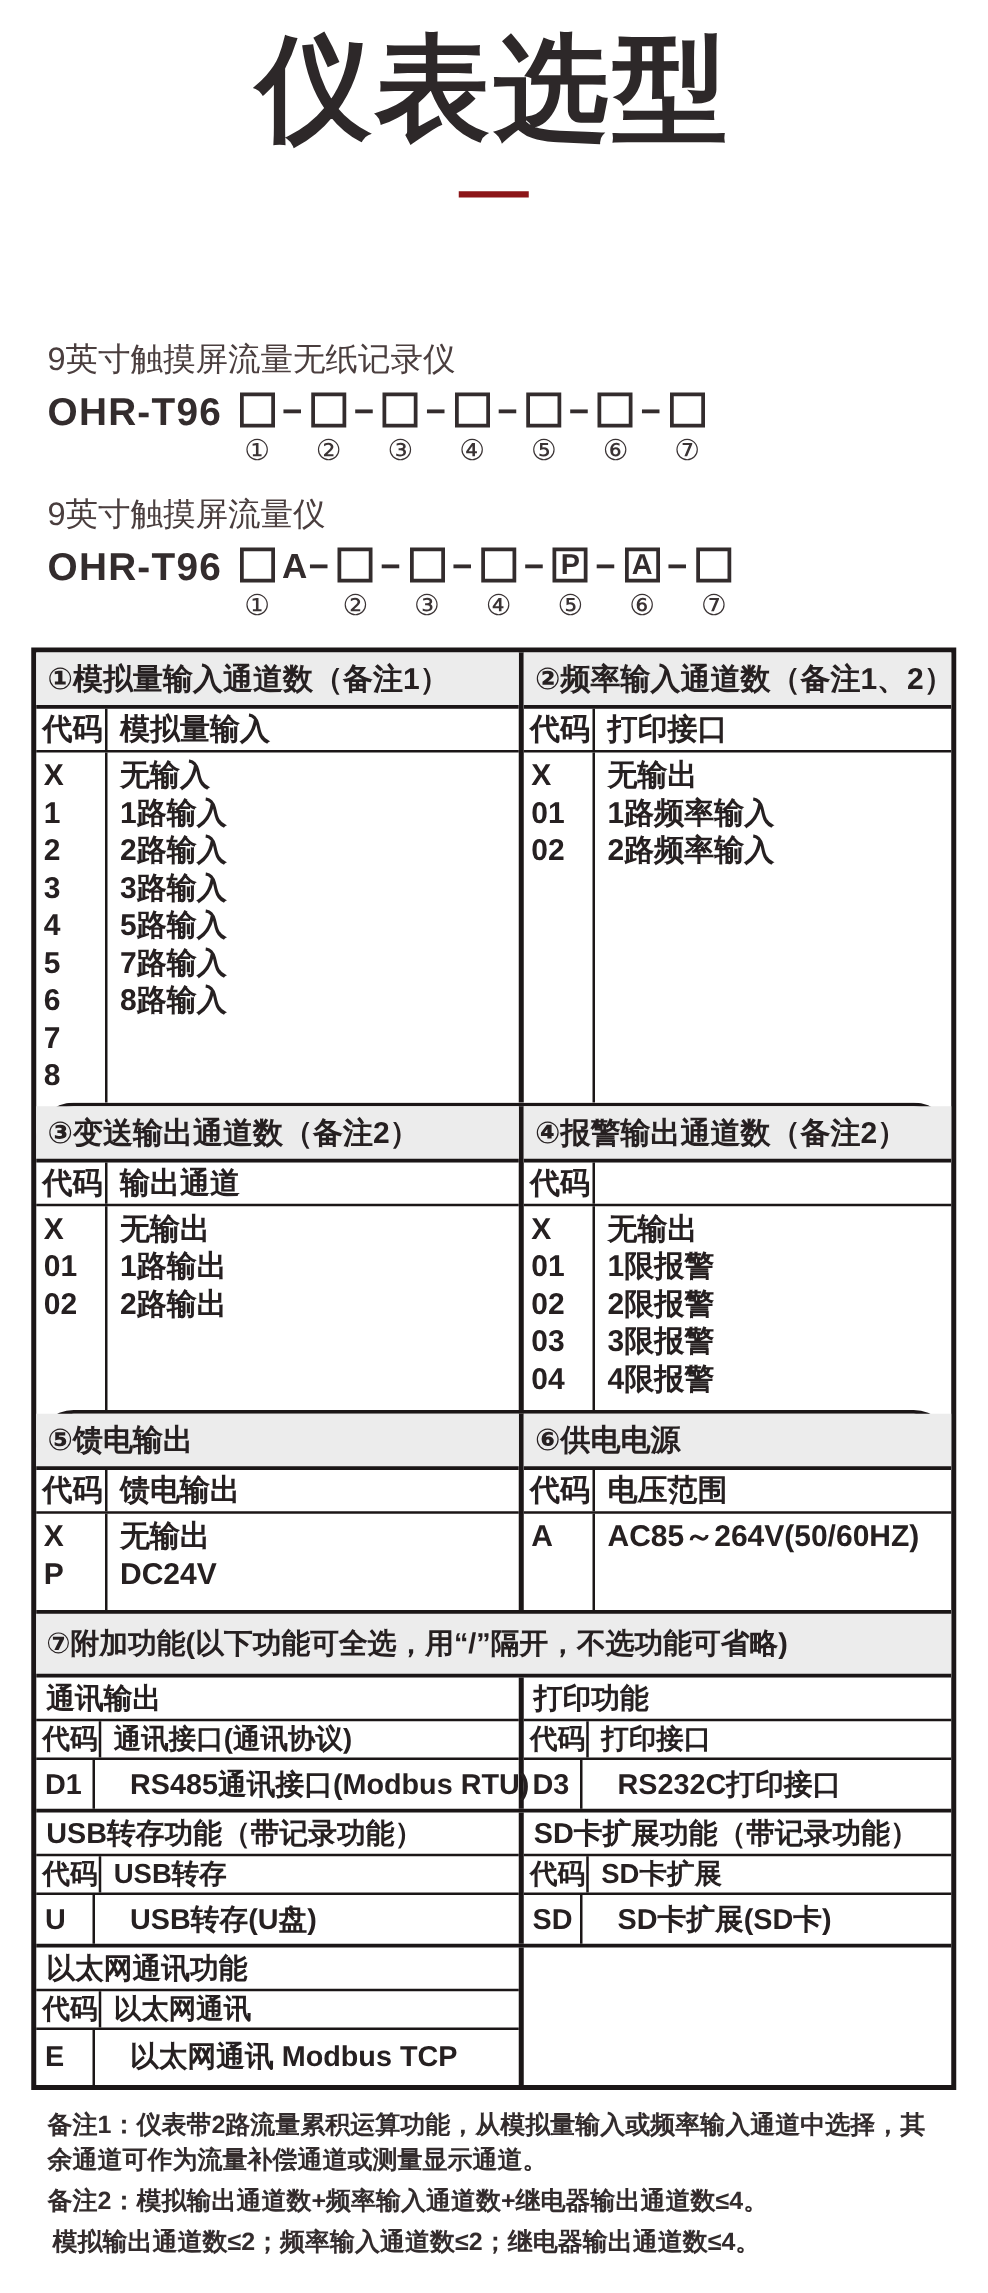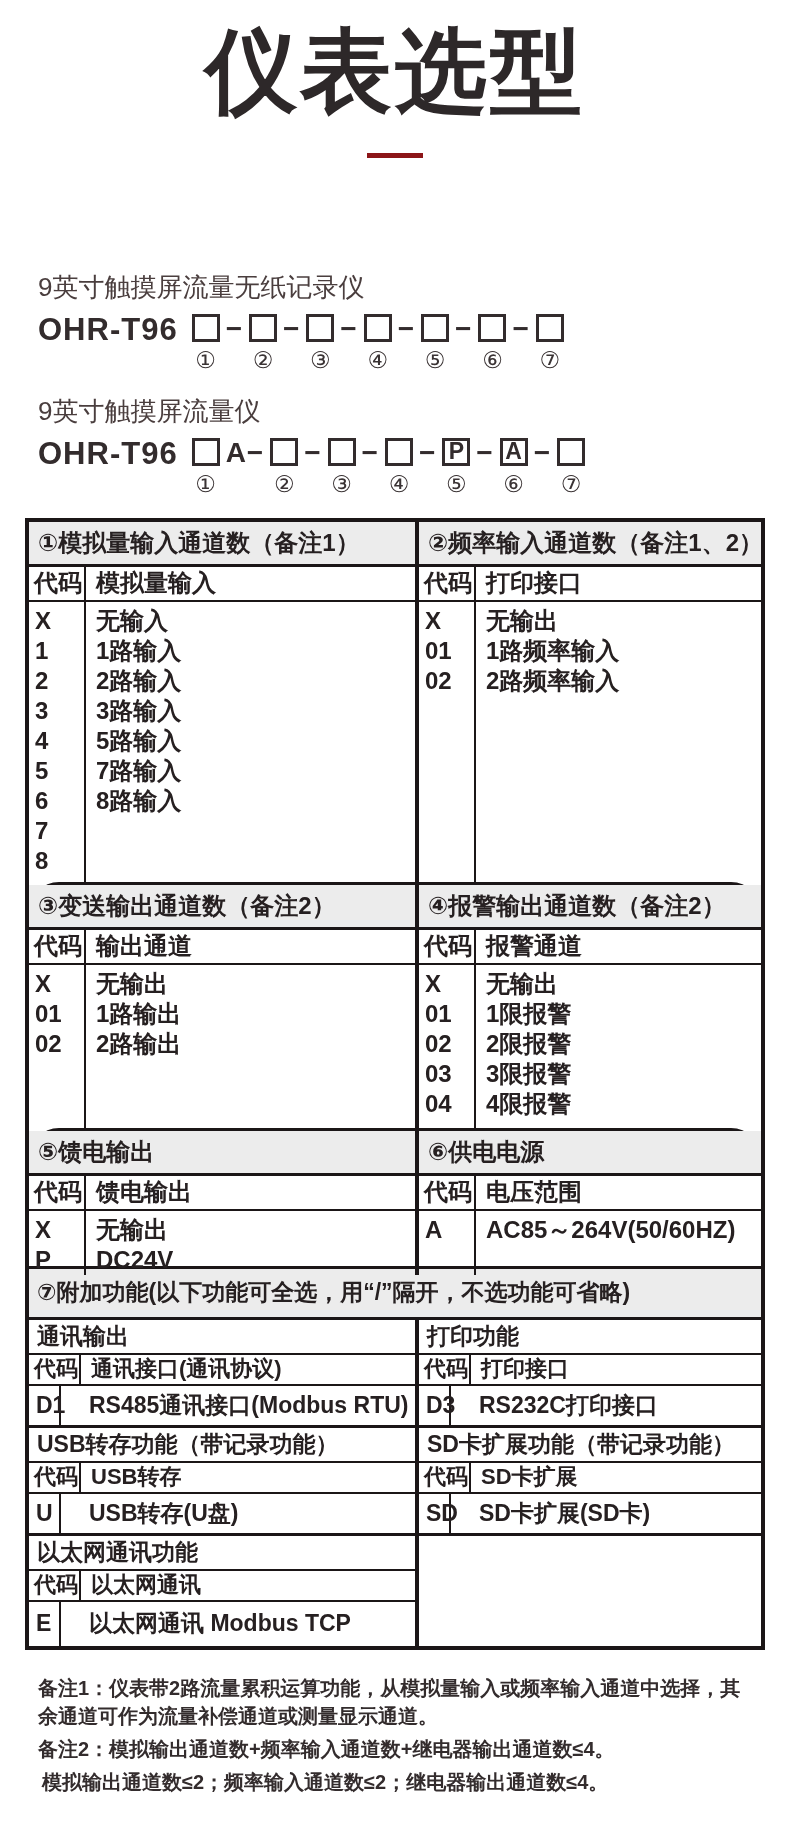--- a/index.html
+++ b/index.html
@@ -46,42 +46,42 @@
   }
   .sub-row{display:flex;border-bottom:2px solid var(--bc);height:35px;font-weight:bold;font-size:24px;flex:none;}
   .code-hd{width:57px;border-right:2px solid var(--bc);display:flex;align-items:center;padding-left:5px;flex:none;}
   .desc-hd{flex:1;display:flex;align-items:center;padding-left:10px;white-space:nowrap;}
   .body{flex:1;display:flex;font-weight:bold;font-size:24px;min-height:0;}
   .code-col{width:57px;border-right:2px solid var(--bc);padding:4px 0 0 6px;flex:none;}
   .desc-col{flex:1;padding:4px 0 0 10px;white-space:nowrap;}
   .cv,.dv{line-height:30px;}
   .band-1{height:360px;}
   .band-2{height:246px;}
-  .band-3{height:138px;}
+  .band-3{height:160px;}
   
   .banner{
     background:var(--gray);border-top:3px solid var(--bc);border-bottom:3px solid var(--bc);
     height:54px;display:flex;align-items:center;padding-left:8px;
     font-weight:bold;font-size:23px;white-space:nowrap;
   }
   .fband{display:grid;grid-template-columns:390px 1fr;}
   .fband-1,.fband-2{height:108px;border-bottom:3px solid var(--bc);}
   .fband-3{height:110px;}
   .f-title{
     font-weight:bold;font-size:23px;display:flex;align-items:center;padding-left:8px;
     border-bottom:2px solid var(--bc);height:35px;flex:none;white-space:nowrap;
   }
   .f-sub{display:flex;border-bottom:2px solid var(--bc);height:31px;font-weight:bold;font-size:22px;flex:none;}
   .f-sub .code-hd{width:52px;}
   .f-data{flex:1;display:flex;flex-direction:column;font-weight:bold;font-size:23px;min-height:0;}
   .f-row{display:flex;flex:1;}
-  .code-cell{width:32px;border-right:2px solid var(--bc);display:flex;align-items:center;padding-left:7px;flex:none;}
+  .code-cell{width:47px;border-right:2px solid var(--bc);display:flex;align-items:center;padding-left:7px;flex:none;}
   .desc-cell{flex:1;display:flex;align-items:center;padding-left:28px;white-space:nowrap;}
   
-  .notes{margin:24px 0 0 38px;width:716px;font-weight:bold;font-size:20px;color:#332c2d;}
+  .notes{margin:14px 0 0 38px;width:716px;font-weight:bold;font-size:20px;color:#332c2d;}
   .note-line{line-height:28px;margin-bottom:5px;}
   .note-indent{padding-left:4px;}
 </style>
 </head>
 <body>
 
 <div class="page-title">仪表选型</div>
 <div class="title-underline" style="background:#8c1518;"></div>
 
 <div class="models">
@@ -281,21 +281,20 @@
         <div class="dv">无输出</div>
             <div class="dv">1路输出</div>
             <div class="dv">2路输出</div>
           </div>
       </div>
     </div>
     <div class="half">
       <div class="sec-head">④报警输出通道数（备注2）</div>
       <div class="sub-row">
         <span class="code-hd">代码</span>
-        <span class="desc-hd">报警通道</span>
       </div>
       <div class="body">
         <div class="code-col">
 
         <div class="cv">X</div>
             <div class="cv">01</div>
             <div class="cv">02</div>
             <div class="cv">03</div>
             <div class="cv">04</div>
           </div>

